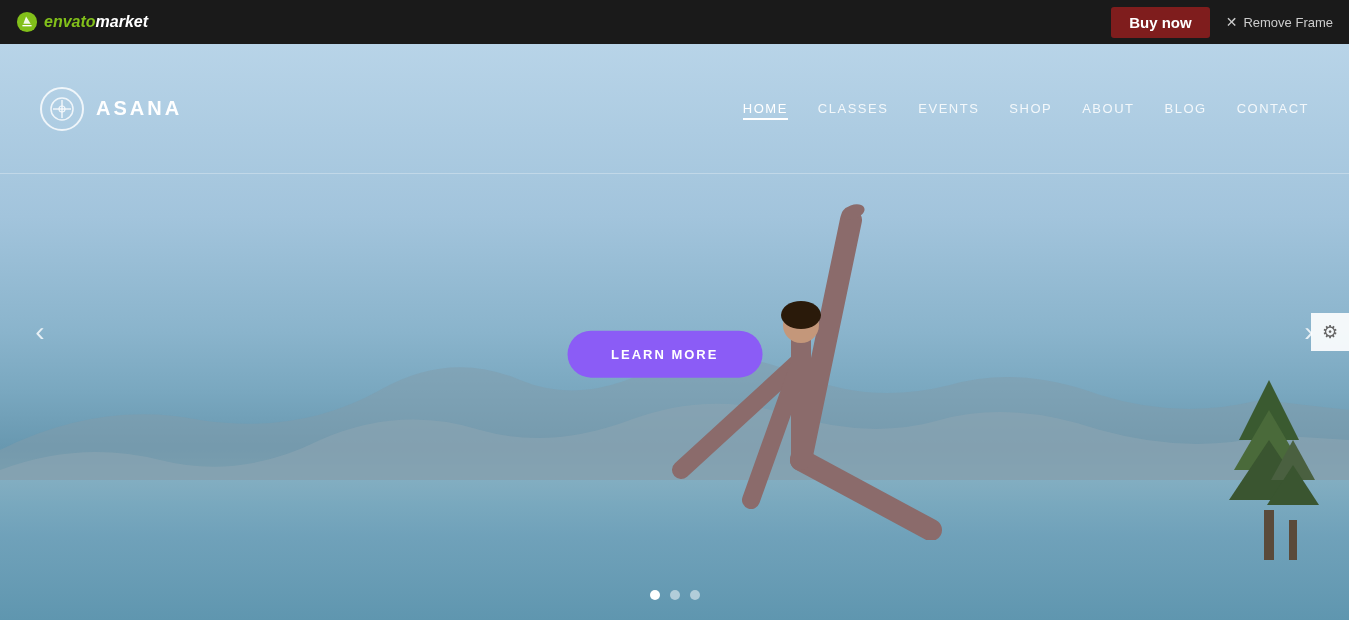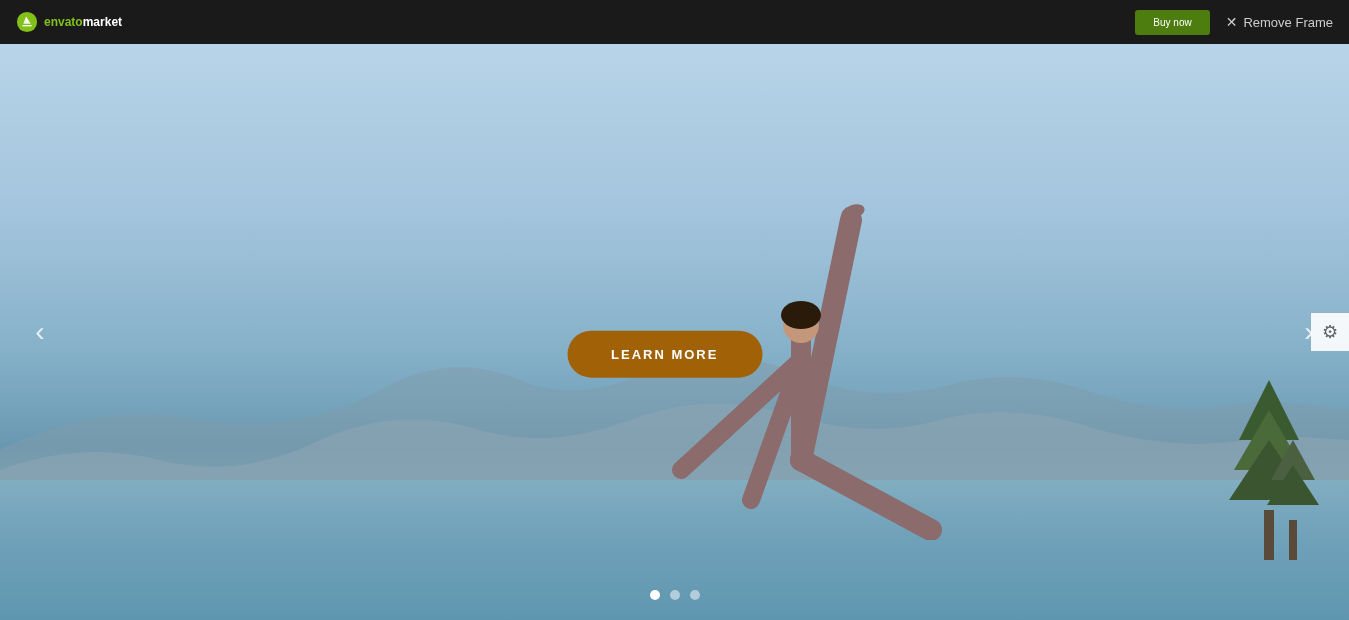--- a/index.html
+++ b/index.html
@@ -20,40 +20,41 @@
     .envato-logo {
       display: flex;
       align-items: center;
       gap: 6px;
     }
     .envato-icon {
       width: 22px;
       height: 22px;
     }
     .envato-text {
-      font-size: 12px;
-      font-weight: bold;
-      color: #fff;
+      font-size: 16px;
+      font-weight: bold;
+      color: #fff;
+      font-style: italic;
     }
     .envato-text span {
       color: #82c01a;
     }
     .top-bar-right {
       display: flex;
       align-items: center;
       gap: 16px;
     }
     .buy-now-btn {
-      background: #4d7c0f;
+      background: #7f1d1d;
       color: #fff;
       border: none;
       padding: 7px 18px;
       border-radius: 3px;
-      font-size: 10px;
-      font-weight: normal;
+      font-size: 15px;
+      font-weight: bold;
       cursor: pointer;
     }
     .remove-frame {
       display: flex;
       align-items: center;
       gap: 6px;
       color: #ccc;
       font-size: 13px;
       cursor: pointer;
     }
@@ -209,21 +210,21 @@
       font-size: 54px;
       font-weight: bold;
       letter-spacing: 3px;
       text-shadow: 0 2px 8px rgba(0,0,0,0.2);
       line-height: 1.2;
       max-width: 720px;
     }
     .learn-more-btn {
       margin-top: 36px;
       display: inline-block;
-      background: #a16207;
+      background: #8b5cf6;
       color: #fff;
       padding: 16px 44px;
       border-radius: 50px;
       font-size: 13px;
       letter-spacing: 2px;
       font-weight: bold;
       cursor: pointer;
       border: none;
       text-transform: uppercase;
     }
@@ -345,20 +346,42 @@
       <line x1="210" y1="300" x2="210" y2="180" stroke="#8B6B6B" stroke-width="20" stroke-linecap="round"></line>
 
       <circle cx="210" cy="165" r="18" fill="#c4977a"></circle>
 
       <ellipse cx="210" cy="155" rx="20" ry="14" fill="#2a1a0a"></ellipse>
 
       <ellipse cx="262" cy="52" rx="12" ry="7" fill="#8B6B6B" transform="rotate(-20, 262, 52)"></ellipse>
     </svg>
   </div>
 
+  <nav class="nav">
+    <div class="logo">
+      <div class="logo-icon">
+        <svg width="26" height="26" viewBox="0 0 26 26" xmlns="http://www.w3.org/2000/svg">
+          <circle cx="13" cy="13" r="11" fill="none" stroke="rgba(255,255,255,0.8)" stroke-width="1.5"></circle>
+          <line x1="13" y1="4" x2="13" y2="22" stroke="rgba(255,255,255,0.8)" stroke-width="1.5"></line>
+          <line x1="4" y1="13" x2="22" y2="13" stroke="rgba(255,255,255,0.8)" stroke-width="1.5"></line>
+          <circle cx="13" cy="13" r="3" fill="none" stroke="rgba(255,255,255,0.8)" stroke-width="1.2"></circle>
+        </svg>
+      </div>
+      <span class="logo-name">ASANA</span>
+    </div>
+    <div class="nav-links">
+      <a class="nav-link active">HOME</a>
+      <a class="nav-link">CLASSES</a>
+      <a class="nav-link">EVENTS</a>
+      <a class="nav-link">SHOP</a>
+      <a class="nav-link">ABOUT</a>
+      <a class="nav-link">BLOG</a>
+      <a class="nav-link">CONTACT</a>
+    </div>
+  </nav>
 
   <div class="hero-content">
     <button class="learn-more-btn">LEARN MORE</button>
   </div>
 
   <div class="slider-arrow slider-arrow-left">‹</div>
   <div class="slider-arrow slider-arrow-right">›</div>
 
   <div class="slider-dots">
     <div class="dot active"></div>

